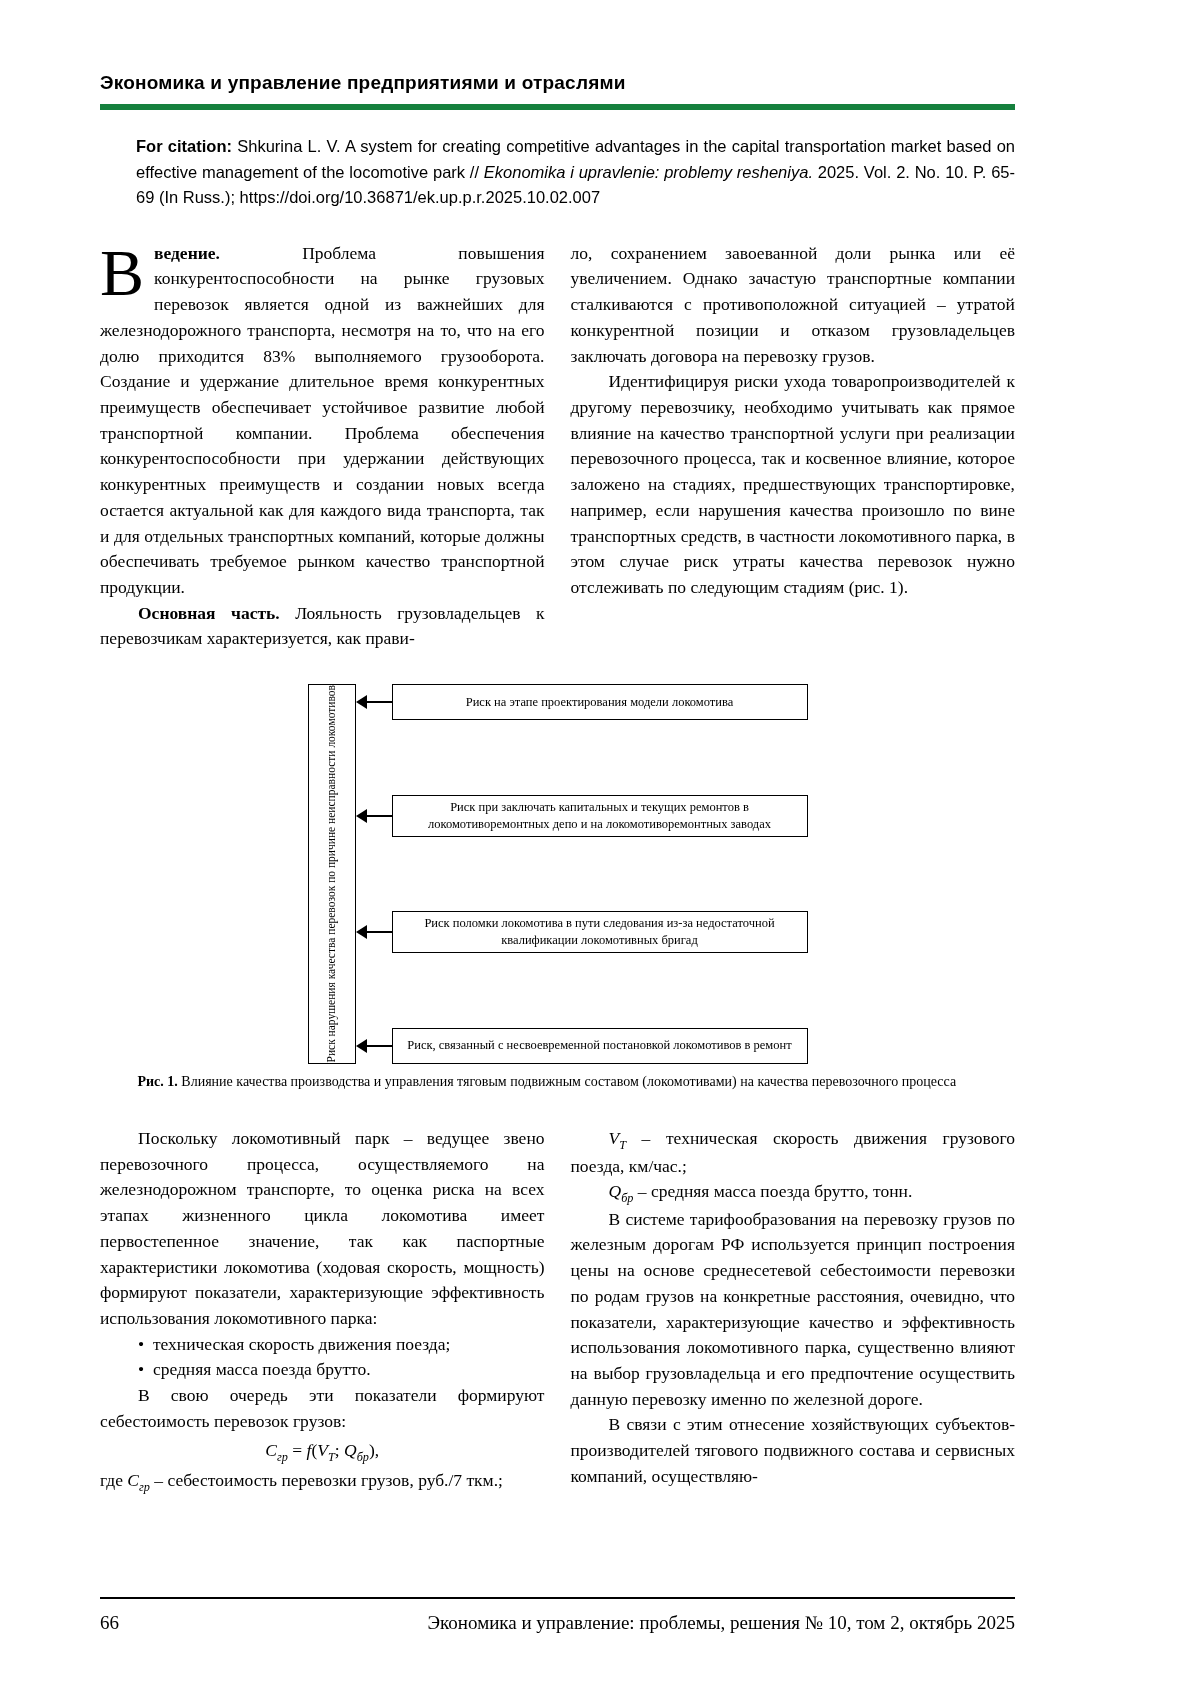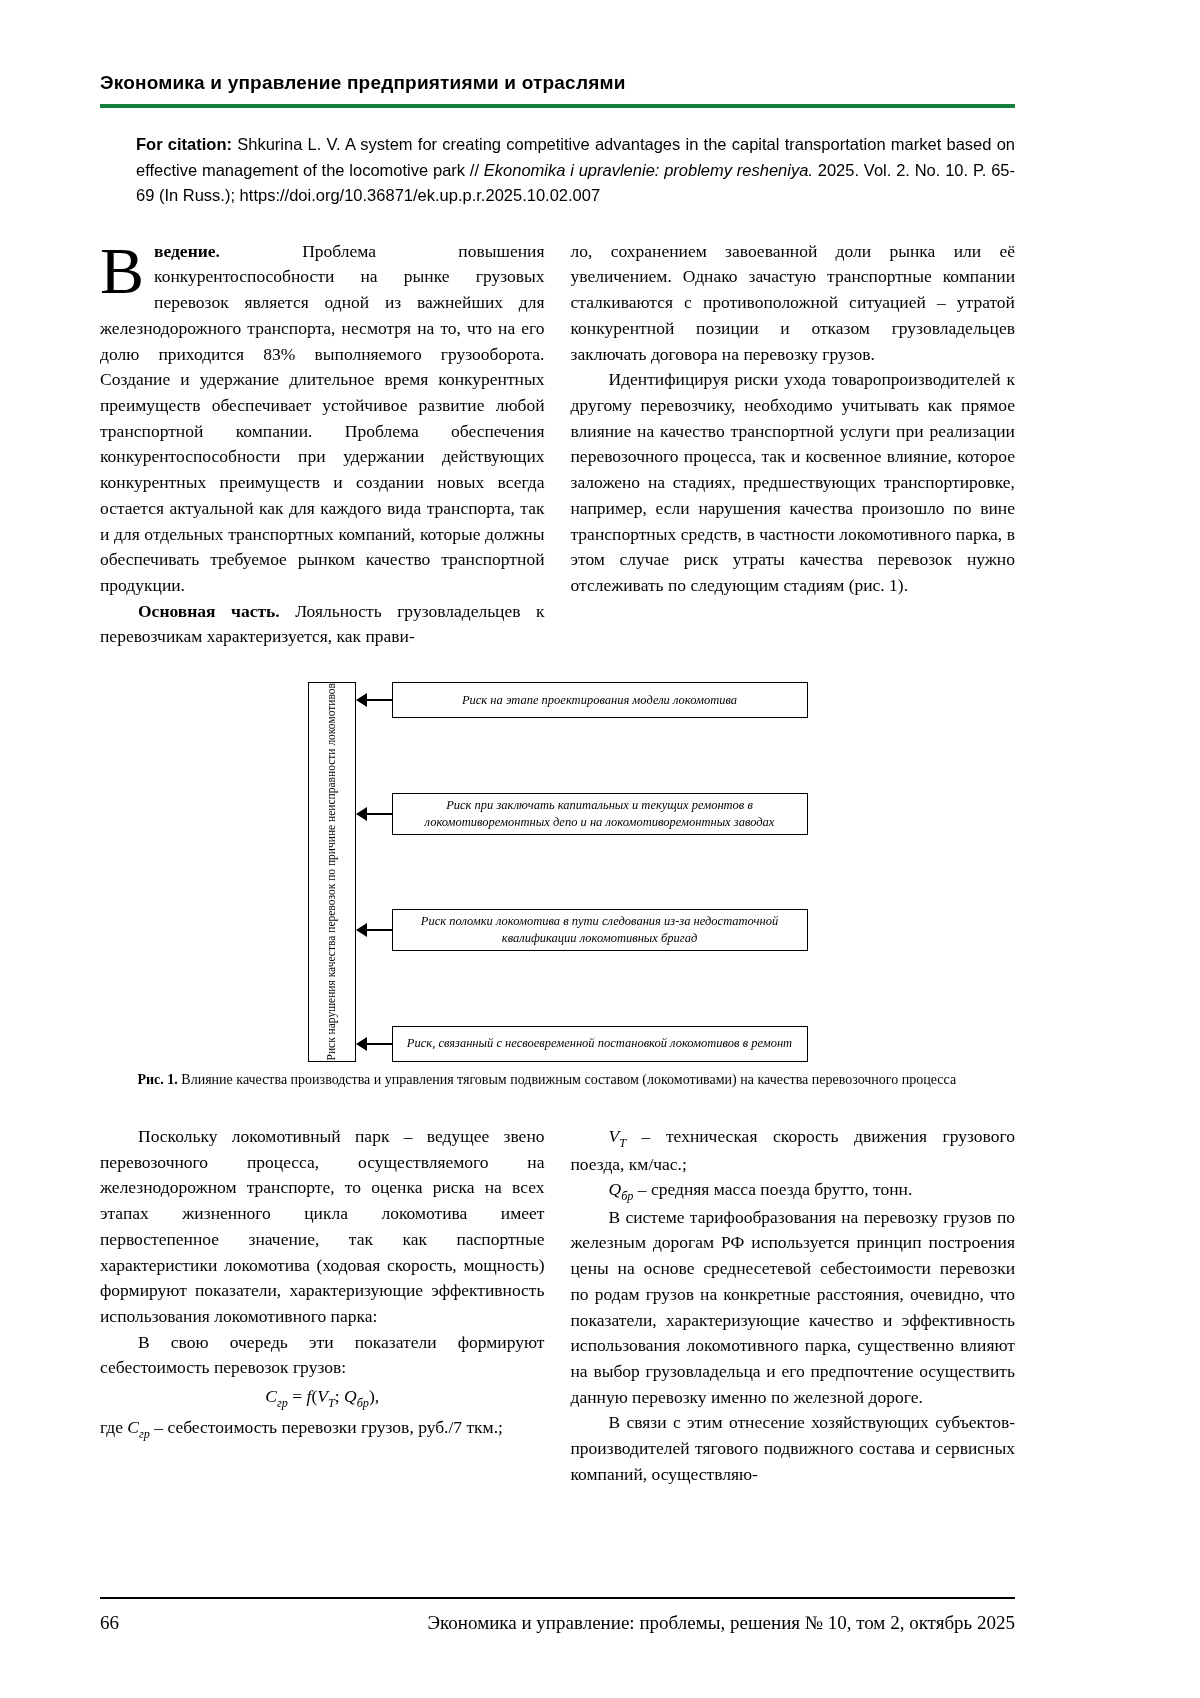--- a/index.html
+++ b/index.html
@@ -10,21 +10,21 @@
     height: 1698px;
     margin: 0 auto;
     background: #ffffff;
     color: #000;
     padding: 72px 185px 0 100px;
     font-family: "Liberation Serif", serif;
     overflow: hidden;
   }
 
   
-  .running-head { border-bottom: 4px solid #15803d; padding-bottom: 10px; }
+  .running-head { border-bottom: 6px solid #15803d; padding-bottom: 10px; }
   .running-head-text {
     font-family: "Liberation Sans", sans-serif;
     font-weight: bold;
     font-size: 19px;
     letter-spacing: 0.2px;
   }
 
   
   .citation {
     margin: 24px 0 0 36px;
@@ -84,21 +84,21 @@
     justify-content: center;
   }
   .vlabel-text {
     writing-mode: vertical-rl;
     transform: rotate(180deg);
     font-size: 11.5px;
     line-height: 1.6;
     text-align: center;
   }
   .frows { flex: 1; display: flex; flex-direction: column; justify-content: space-between; }
-  .frow { display: flex; align-items: center; font-style: italic; }
+  .frow { display: flex; align-items: center; }
   .frow + .frow { margin-top: 5px; }
   .arrow { width: 36px; height: 14px; flex: none; position: relative; }
   .arrow::before {
     content: ""; position: absolute; left: 10px; right: -1px; top: 6px; height: 2px; background: #000;
   }
   .arrow::after {
     content: ""; position: absolute; left: 0; top: 0;
     border-top: 7px solid transparent; border-bottom: 7px solid transparent;
     border-right: 11px solid #000;
   }
@@ -184,20 +184,24 @@
           <div class="rbox">Риск, связанный с несвоевременной постановкой локомотивов в ремонт</div>
         </div>
       </div>
     </div>
     <figcaption class="figcaption"><b>Рис. 1.</b><span> Влияние качества производства и управления тяговым подвижным составом (локомотивами) на качества перевозочного процесса</span></figcaption>
   </figure>
 
   <section class="columns columns-bottom">
     <div class="col">
       <p class="para">Поскольку локомотивный парк – ведущее звено перевозочного процесса, осуществляемого на железнодорожном транспорте, то оценка риска на всех этапах жизненного цикла локомотива имеет первостепенное значение, так как паспортные характеристики локомотива (ходовая скорость, мощность) формируют показатели, характеризующие эффективность использования локомотивного парка:</p>
+      <ul class="bullet-list">
+        <li>техническая скорость движения поезда;</li>
+        <li>средняя масса поезда брутто.</li>
+      </ul>
       <p class="para">В свою очередь эти показатели формируют себестоимость перевозок грузов:</p>
       <p class="formula"><i>С</i><sub class="vsub">гр</sub><span> = </span><i>f</i><span>(</span><i>V</i><sub class="vsub">Т</sub><span>; </span><i>Q</i><sub class="vsub">бр</sub><span>),</span></p>
       <p class="para no-indent"><span>где </span><i>С</i><sub class="vsub">гр</sub><span> – себестоимость перевозки грузов, руб./7 ткм.;</span></p>
     </div>
     <div class="col">
       <p class="para"><i>V</i><sub class="vsub">Т</sub><span> – техническая скорость движения грузового поезда, км/час.;</span></p>
       <p class="para"><i>Q</i><sub class="vsub">бр</sub><span> – средняя масса поезда брутто, тонн.</span></p>
       <p class="para">В системе тарифообразования на перевозку грузов по железным дорогам РФ используется принцип построения цены на основе среднесетевой себестоимости перевозки по родам грузов на конкретные расстояния, очевидно, что показатели, характеризующие качество и эффективность использования локомотивного парка, существенно влияют на выбор грузовладельца и его предпочтение осуществить данную перевозку именно по железной дороге.</p>
       <p class="para">В связи с этим отнесение хозяйствующих субъектов-производителей тягового подвижного состава и сервисных компаний, осуществляю-</p>
     </div>

